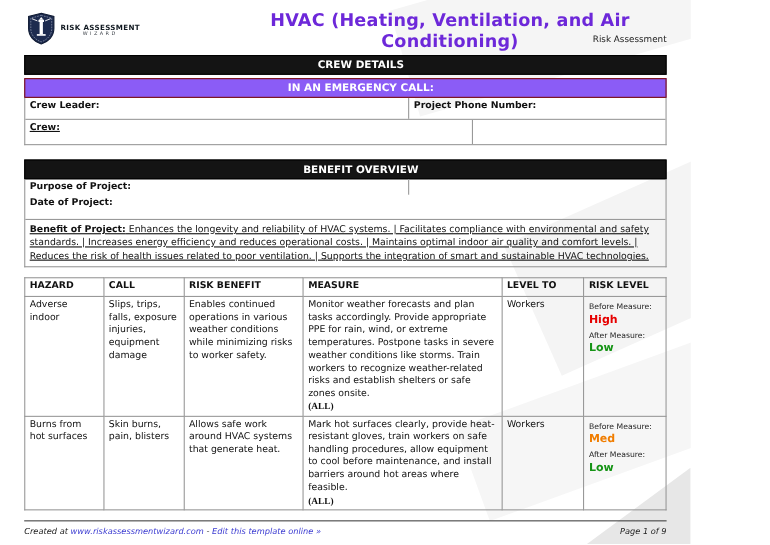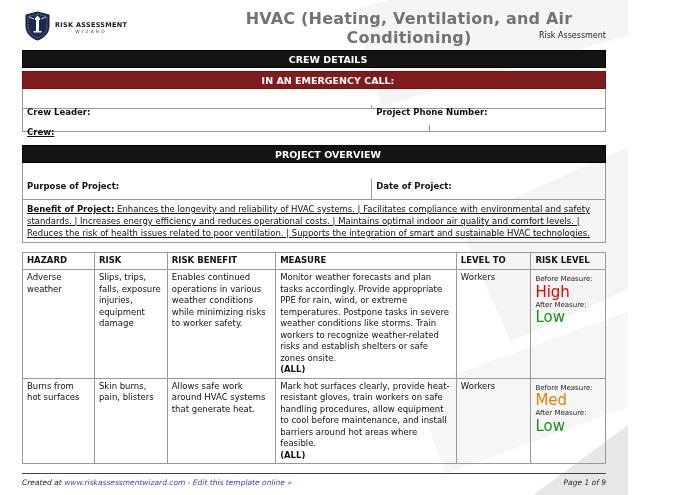--- a/index.html
+++ b/index.html
@@ -21,61 +21,61 @@
          clip-path: polygon(100% 0, 0 100%, 100% 100%); }
   .content { position: relative; z-index: 1; }
 
   
   .header { position: relative; height: 50px; }
   .logo { position: absolute; left: 24px; top: 11px; display: flex; align-items: center; }
   .logo-text { margin-left: 4px; }
   .logo-title { font-size: 6.5px; font-weight: bold; letter-spacing: 0.3px; color: #101820; line-height: 7px; }
   .logo-sub { font-size: 4.5px; letter-spacing: 2.2px; color: #3a3f47; line-height: 6px; text-align: center; }
   .doc-title { position: absolute; left: 190px; right: 0; top: 9px; text-align: center;
-               font-size: 16px; font-weight: bold; color: #737373; letter-spacing: 0.2px; }
+               font-size: 16px; font-weight: bold; color: #6d28d9; letter-spacing: 0.2px; }
   .doc-subtitle { position: absolute; right: 22px; top: 31px; font-size: 8px; color: #222; }
 
   
   .section { margin: 0 22px; }
   .bar { height: 18px; line-height: 17px; text-align: center; font-weight: bold; font-size: 9.5px; padding-left: 28px; }
   .bar-black { background: #141414; color: #ffffff; border: 1px solid #000; }
-  .bar-red { background: #7f1d1d; color: #ffffff; border: 1px solid #7c0f0f; }
+  .bar-red { background: #8b5cf6; color: #ffffff; border: 1px solid #7c0f0f; }
   .box { border: 1px solid #999; border-top: none; background: transparent; }
   .frow { display: flex; }
   .frow + .frow { border-top: 1px solid #999; text-decoration: underline; }
-  .fcell { padding: 2px 4px; font-size: 8.5px; font-weight: bold; margin-top: 16px; }
+  .fcell { padding: 2px 4px; font-size: 8.5px; font-weight: bold; }
   .divider-r { border-right: 1px solid #999; }
 
   .gap3 { height: 3px; }
   .gap13 { height: 13px; }
   .gap9 { height: 9px; }
 
   
   .crew-leader-row { height: 19px; }
   .crew-row { height: 23px; }
   .w60 { width: 60%; } .w40 { width: 40%; }
   .w70 { width: 70%; } .w30 { width: 30%; }
 
   
-  .purpose-row { height: 36px; }
+  .purpose-row { height: 36px; flex-direction: column; }
   .benefit-row { padding: 3px 4px; font-size: 8.5px; line-height: 12px; font-weight: normal; }
   .benefit-label { font-weight: bold; }
 
   
   table.hazards { width: 100%; border-collapse: collapse; table-layout: fixed; }
   table.hazards th, table.hazards td { border: 1px solid #999; font-size: 8.5px; padding: 2px 4px; vertical-align: top; text-align: left; }
   table.hazards th { font-weight: bold; height: 17px; }
   table.hazards td { line-height: 11.5px; }
   col.c1 { width: 12.35%; } col.c2 { width: 12.5%; } col.c3 { width: 18.6%; }
   col.c4 { width: 31%; } col.c5 { width: 12.8%; } col.c6 { width: 12.8%; }
   .row1-h { height: 90px; } .row2-h { height: 80px; }
-  .measure-all { font-weight: bold; }
+  .measure-all { font-weight: bold; font-family: Liberation Serif, serif; }
   .risklevel { text-align: right; }
   .lvl-label { font-size: 7px; color: #222; margin-top: 2px; }
-  .lvl-value { font-size: 15px; font-weight: normal; line-height: 12px; }
+  .lvl-value { font-size: 10px; font-weight: bold; line-height: 12px; }
 
   
   .footer { margin: 9px 22px 0; border-top: 1.5px solid #444; padding-top: 4px;
             display: flex; justify-content: space-between; font-size: 7.5px; font-style: italic; color: #222; }
   .footer a { color: #3b3bd1; text-decoration: none; font-style: italic; cursor: pointer; }
 </style>
 </head>
 <body>
 
 <div class="page">
@@ -121,21 +121,21 @@
         <div class="frow crew-row">
           <div class="fcell w70 divider-r">Crew:</div>
           <div class="fcell w30"></div>
         </div>
       </div>
     </div>
 
     <div class="gap13"></div>
 
     <div class="section">
-      <div class="bar bar-black">PROJECT OVERVIEW</div>
+      <div class="bar bar-black">BENEFIT OVERVIEW</div>
       <div class="box">
         <div class="frow purpose-row">
           <div class="fcell w60 divider-r">Purpose of Project:</div>
           <div class="fcell w40">Date of Project:</div>
         </div>
         <div class="frow">
           <div class="benefit-row"><span class="benefit-label">Benefit of Project:</span><span> Enhances the longevity and reliability of HVAC systems. | Facilitates compliance with environmental and safety standards. | Increases energy efficiency and reduces operational costs. | Maintains optimal indoor air quality and comfort levels. | Reduces the risk of health issues related to poor ventilation. | Supports the integration of smart and sustainable HVAC technologies.</span></div>
         </div>
       </div>
     </div>
@@ -148,28 +148,28 @@
             <col class="c1">
             <col class="c2">
             <col class="c3">
             <col class="c4">
             <col class="c5">
             <col class="c6">
           </colgroup>
         <tbody>
             <tr>
           <th>HAZARD</th>
-          <th>RISK</th>
+          <th>CALL</th>
           <th>RISK BENEFIT</th>
           <th>MEASURE</th>
           <th>LEVEL TO</th>
           <th>RISK LEVEL</th>
         </tr>
         <tr>
-          <td class="row1-h">Adverse weather</td>
+          <td class="row1-h">Adverse indoor</td>
           <td>Slips, trips, falls, exposure injuries, equipment damage</td>
           <td>Enables continued operations in various weather conditions while minimizing risks to worker safety.</td>
           <td>
             <span>Monitor weather forecasts and plan tasks accordingly. Provide appropriate PPE for rain, wind, or extreme temperatures. Postpone tasks in severe weather conditions like storms. Train workers to recognize weather-related risks and establish shelters or safe zones onsite.</span>
             <div class="measure-all">(ALL)</div>
           </td>
           <td>Workers</td>
           <td class="risklevel">
             <div class="lvl-label">Before Measure:</div>
             <div class="lvl-value" style="color: rgb(230, 0, 0);">High</div>

